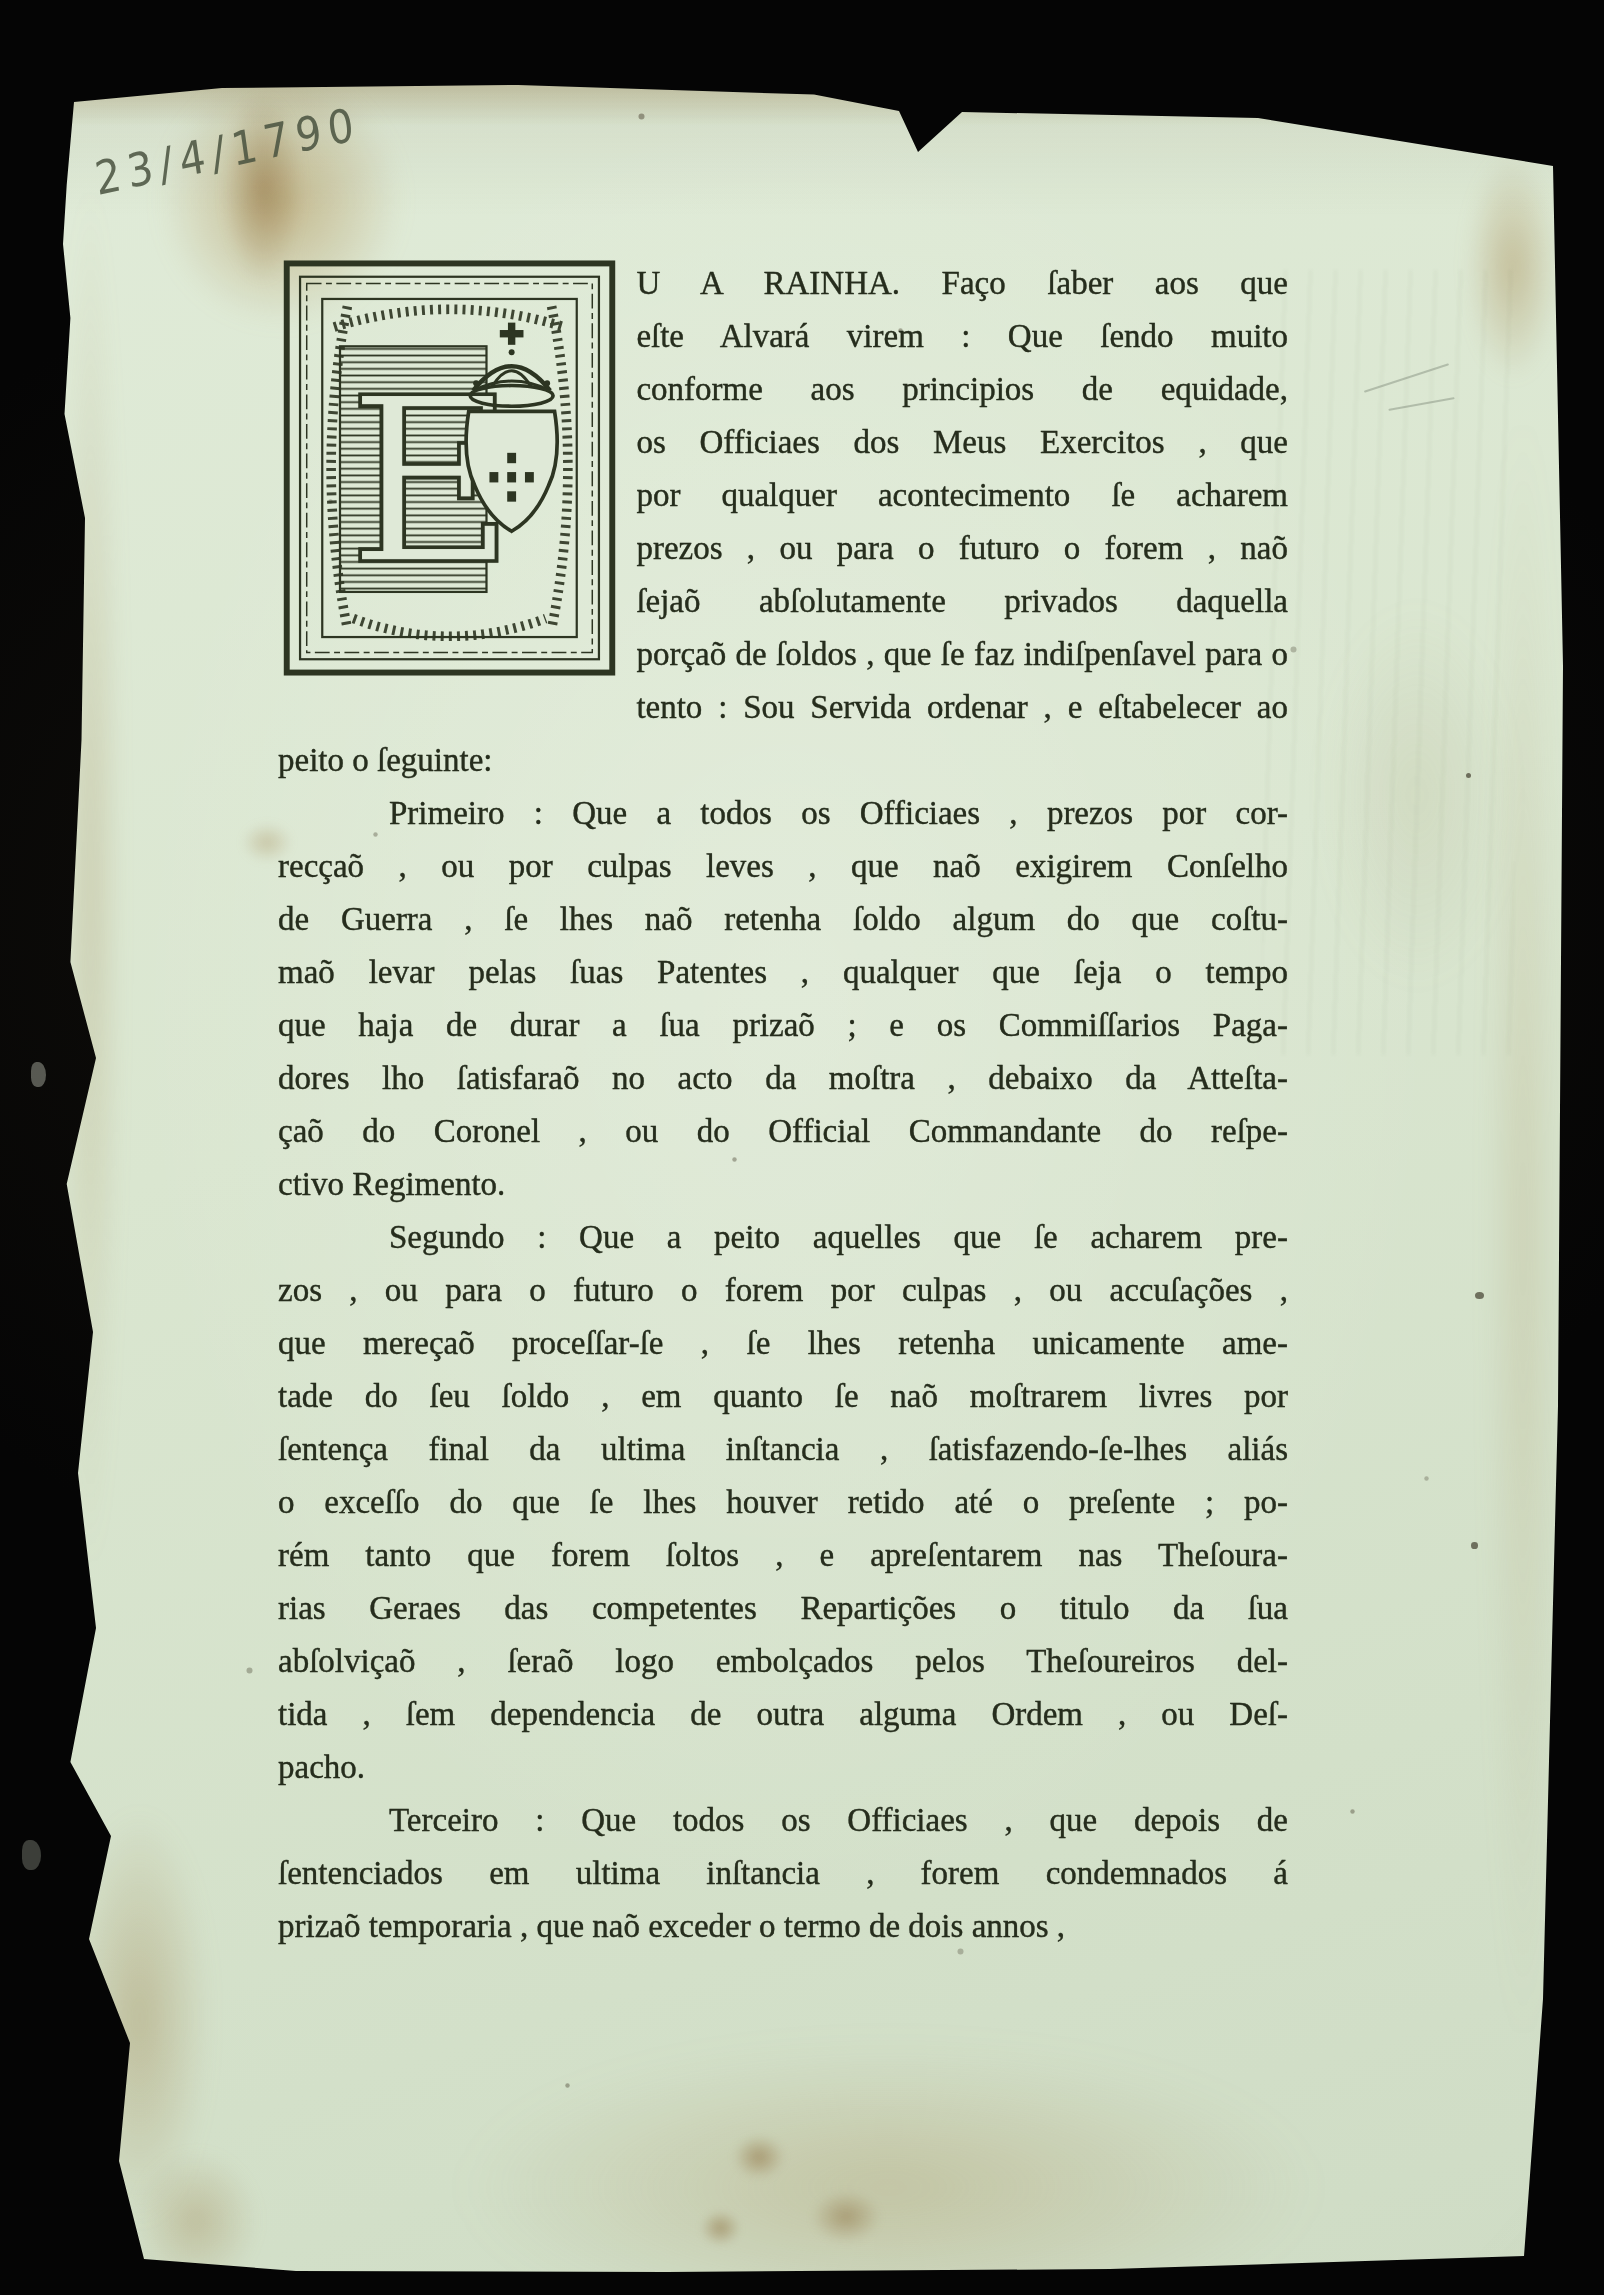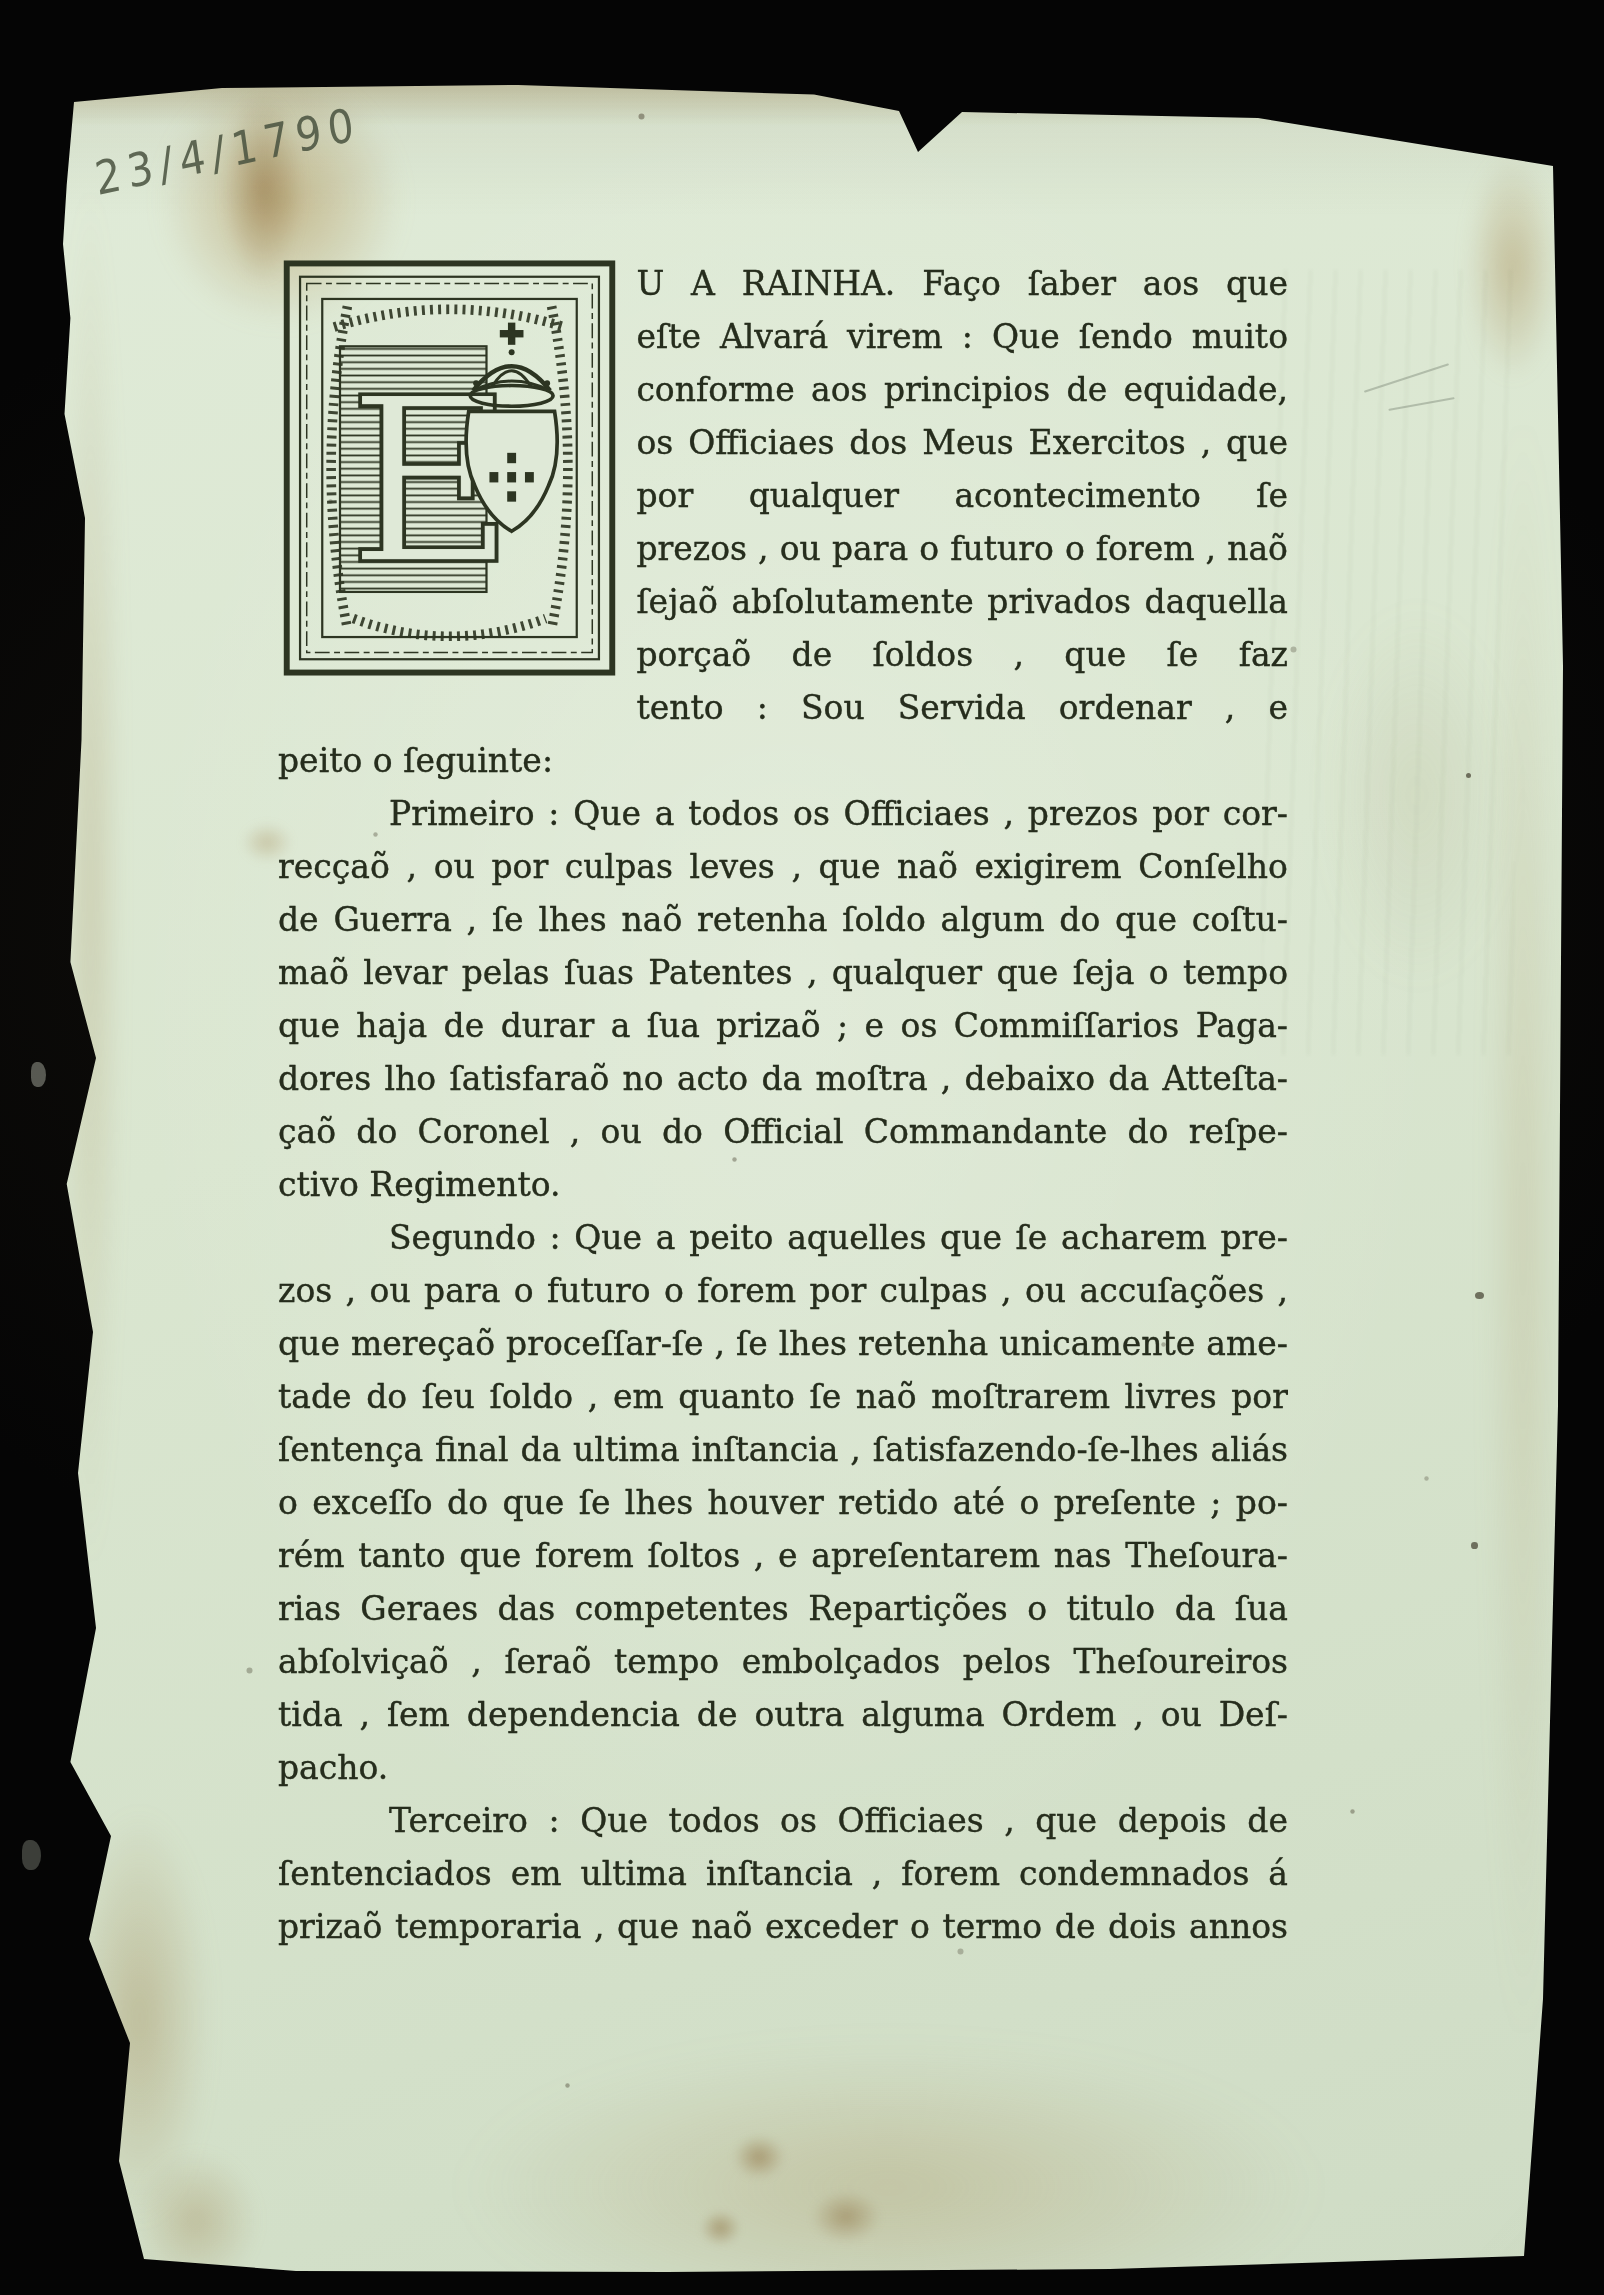--- a/index.html
+++ b/index.html
@@ -94,21 +94,21 @@
   }
   
   .text-flow{
     position:absolute;left:215px;top:172px;width:1010px;z-index:2;
     color:#262d1d;font-size:33px;line-height:53px;
     -webkit-text-stroke:0.3px #262d1d;
     text-shadow:0 0 0.7px rgba(38,45,29,.35);
   }
   .line{
     text-align:justify;text-align-last:justify;
-    height:53px;overflow:hidden;white-space:normal;
+    height:53px;overflow:hidden;white-space:normal;font-family:Liberation Serif, serif;
   }
   .endline{text-align-last:left;}
   .indent{text-indent:111px;}
   .catchword-line{text-align:right;padding-right:70px;height:53px;}
   
   .initial{float:left;width:335px;height:418px;margin:1.5px 19px 6px 4.4px;}
   .initial .wk{stroke:#2d3522;fill:none;}
 </style>
 </head>
 <body>
@@ -190,21 +190,21 @@
 
       <div>
           <div class="line indent">Segundo :  Que a peito aquelles que ſe acharem pre-</div>
           <div class="line">zos ,  ou para o futuro o forem por culpas ,  ou accuſações ,</div>
           <div class="line">que mereçaõ proceſſar-ſe ,  ſe lhes retenha unicamente ame-</div>
           <div class="line">tade do ſeu ſoldo ,  em quanto ſe naõ moſtrarem livres por</div>
           <div class="line">ſentença final da ultima inſtancia ,  ſatisfazendo-ſe-lhes aliás</div>
           <div class="line">o exceſſo do que ſe lhes houver retido até o preſente ;  po-</div>
           <div class="line">rém tanto que forem ſoltos ,  e apreſentarem nas Theſoura-</div>
           <div class="line">rias Geraes das competentes Repartições o titulo da ſua</div>
-          <div class="line">abſolviçaõ ,  ſeraõ tempo embolçados pelos Theſoureiros del-</div>
+          <div class="line">abſolviçaõ ,  ſeraõ logo embolçados pelos Theſoureiros del-</div>
           <div class="line">tida ,  ſem dependencia de outra alguma Ordem ,  ou Deſ-</div>
           <div class="line endline">pacho.</div>
         </div>
 
       <div>
           <div class="line indent">Terceiro :  Que todos os Officiaes ,  que depois de</div>
           <div class="line">ſentenciados em ultima inſtancia ,  forem condemnados á</div>
           <div class="line endline">prizaõ temporaria ,  que naõ exceder  o termo de dois annos ,</div>
         </div>
 

